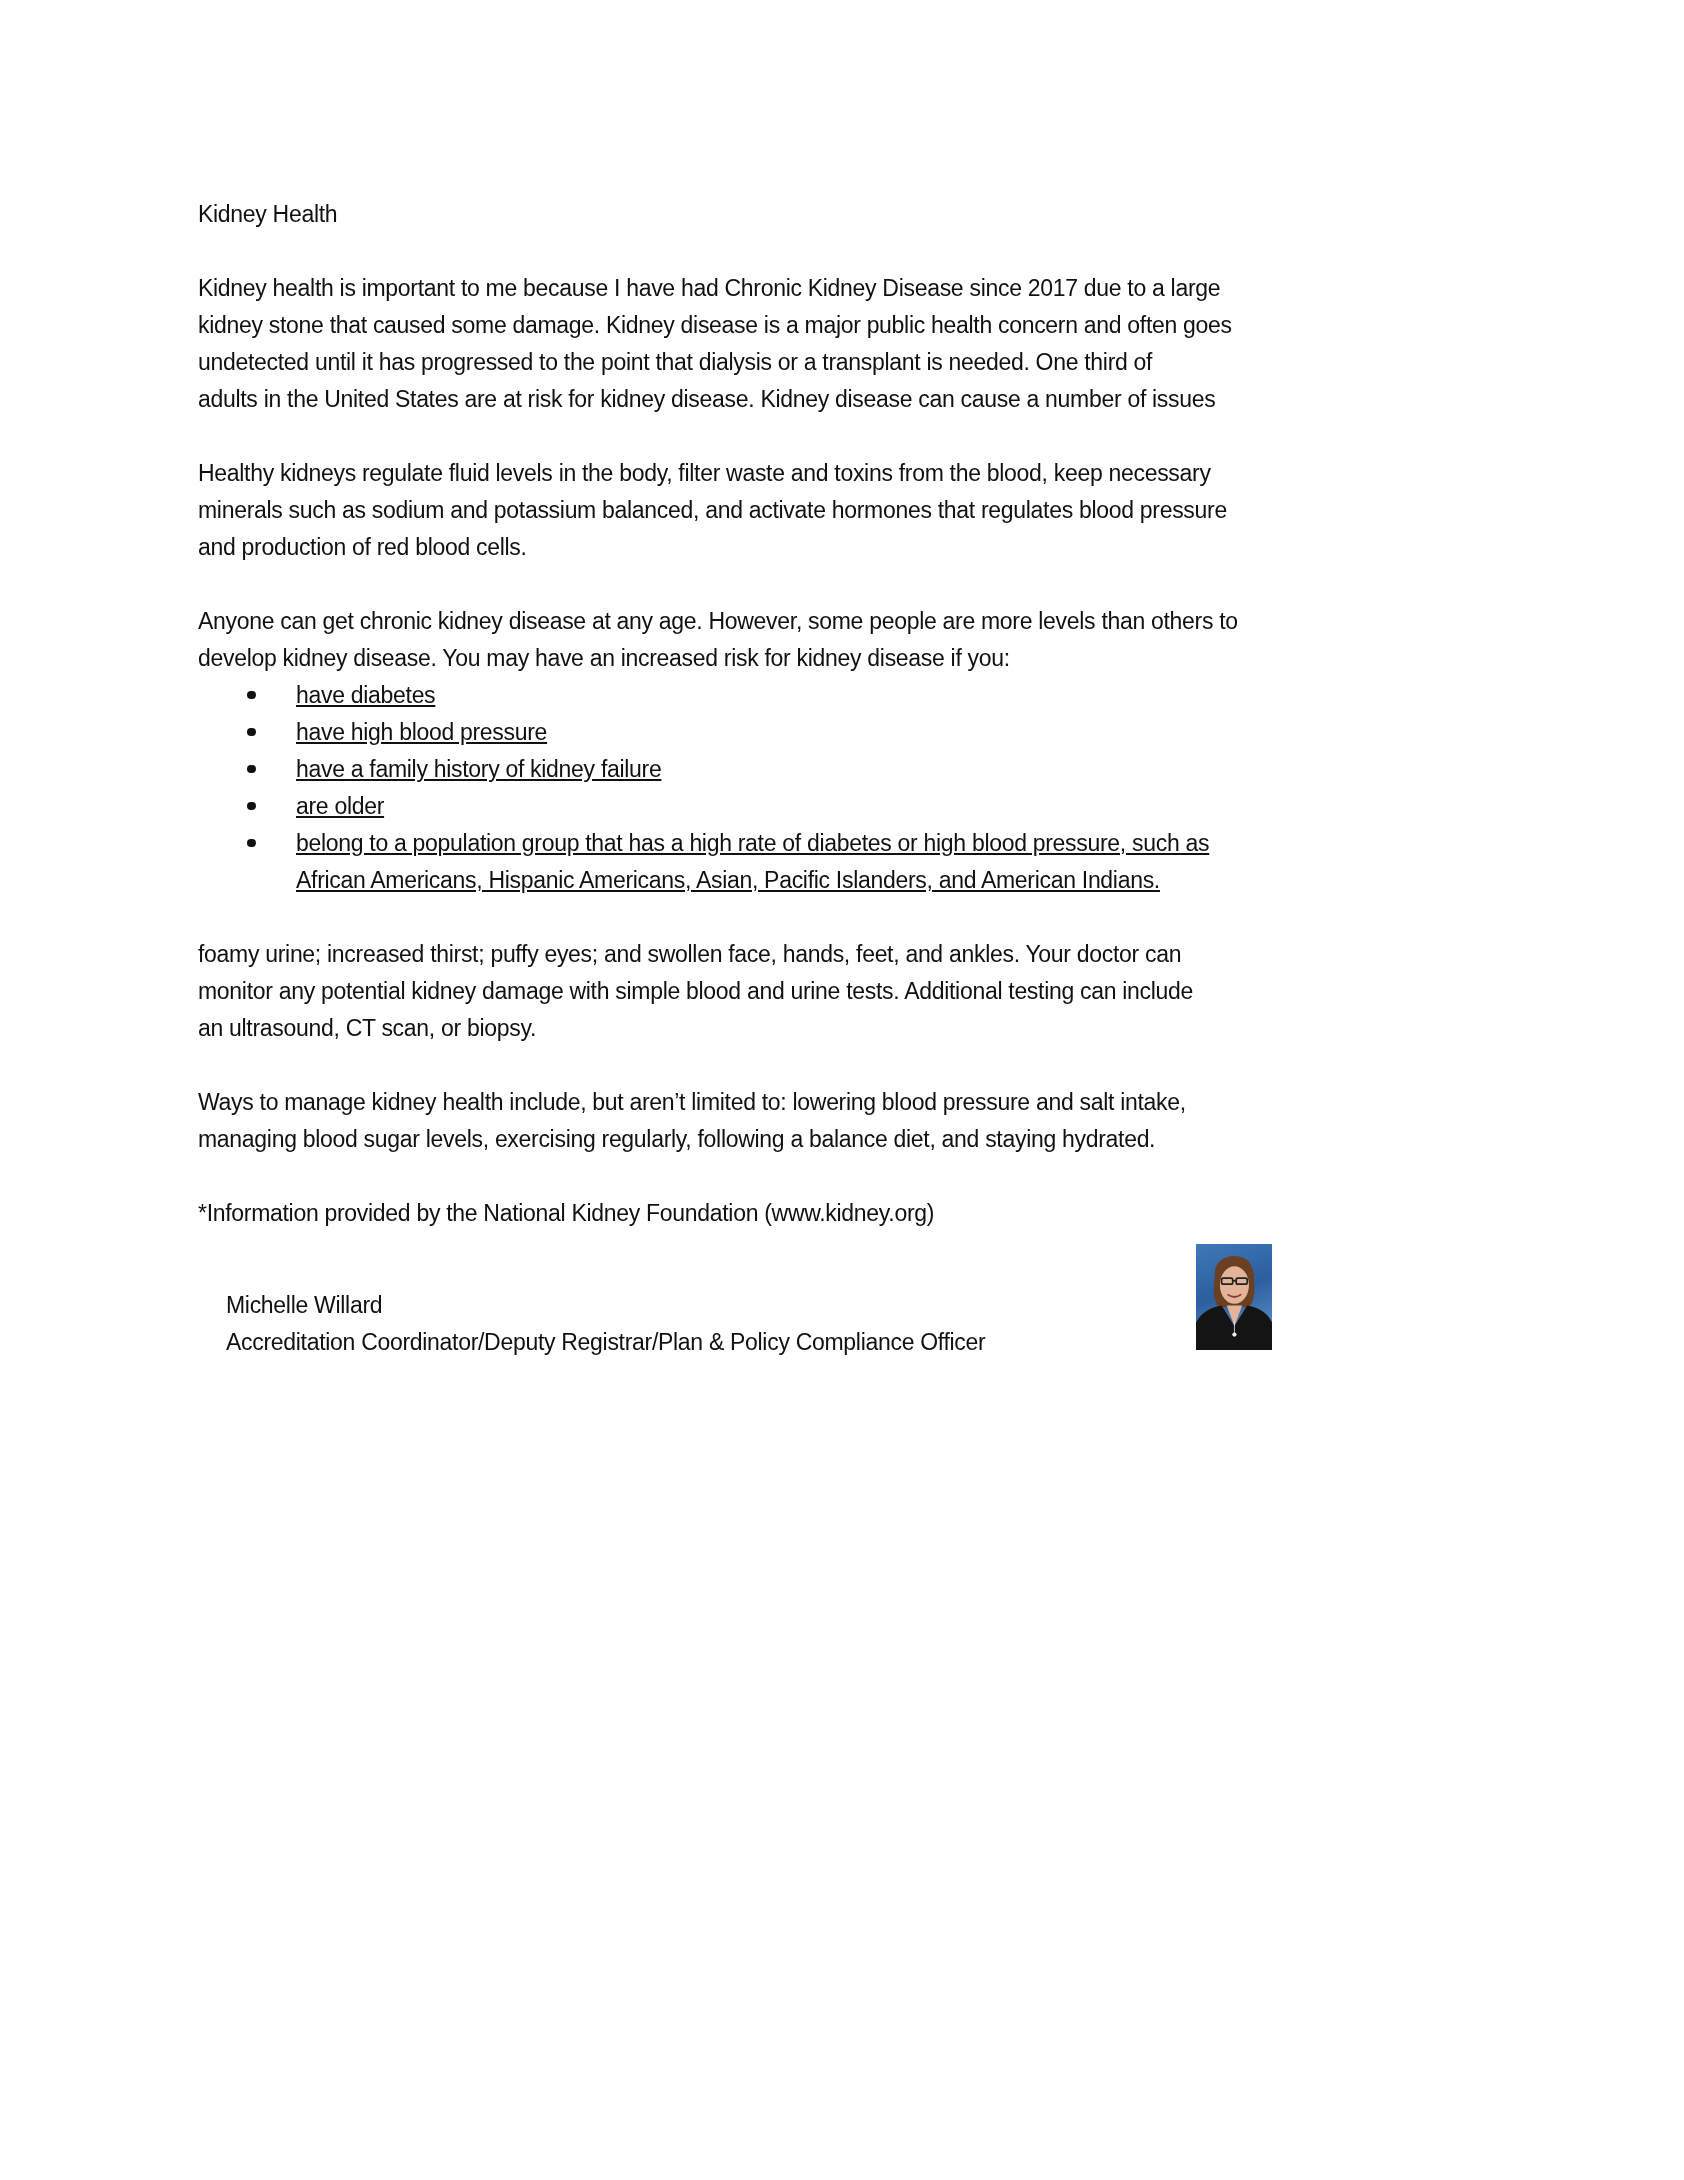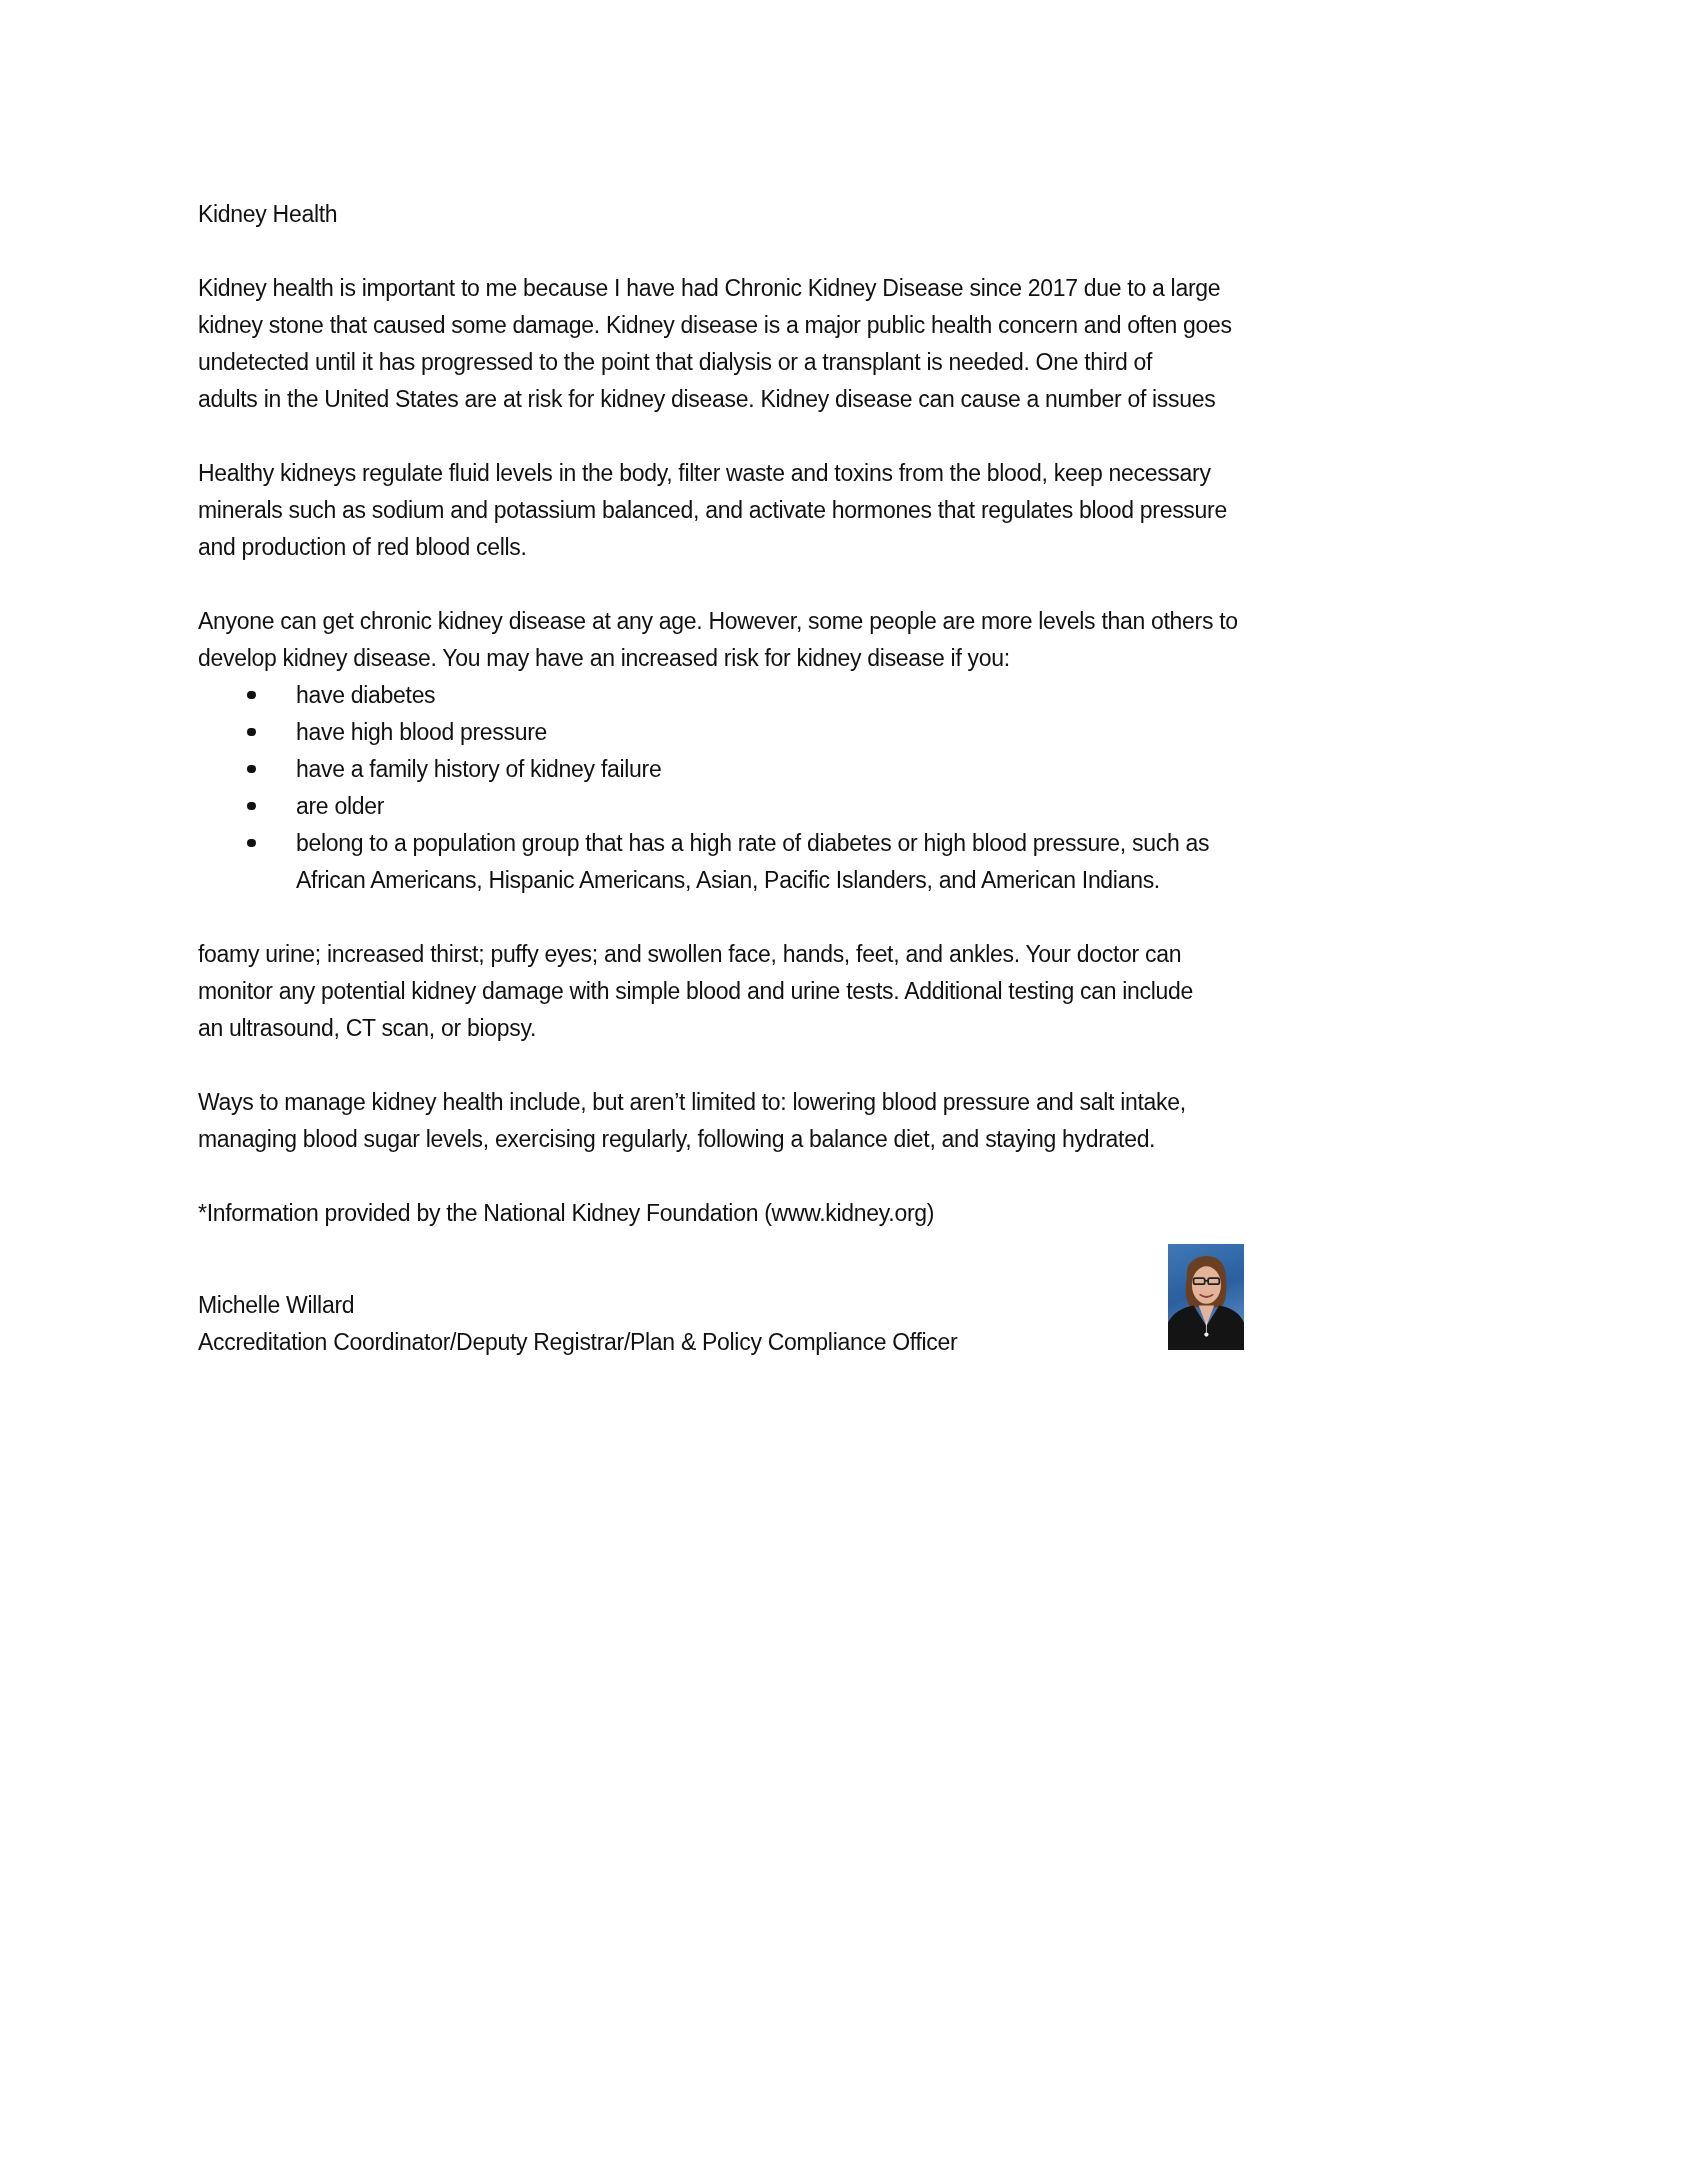--- a/index.html
+++ b/index.html
@@ -8,27 +8,27 @@
       font-family: "Liberation Sans", sans-serif;
       color: #111111;
     }
     .page {
       position: absolute; left: 198px; top: 196px; width: 1295px;
       font-size: 23px; line-height: 37px;
       letter-spacing: -0.3px;
     }
     .line { display: block; white-space: nowrap; }
     .gap { height: 37px; }
-    ul.bullets { list-style: none; margin: 0; padding: 0; }
+    ul.bullets { list-style: none; margin: 0; padding: 0; text-decoration: underline; }
     ul.bullets li { position: relative; padding-left: 98px; }
     ul.bullets li .dot {
       position: absolute; left: 49px; top: 13.6px; width: 8.5px; height: 8.5px;
       border-radius: 50%; background: #111111;
     }
-    .sig-block { position: relative; }
+    .sig-block { position: relative; margin-left: 28px; }
     .photo {
       position: absolute; left: 970px; top: -43px; width: 76px; height: 106px;
       overflow: hidden;
       background: linear-gradient(160deg, #3f79b8 0%, #2b5f9f 45%, #6a9ed2 100%);
     }
     .photo svg { display: block; }
   </style>
 </head>
 <body>
 

